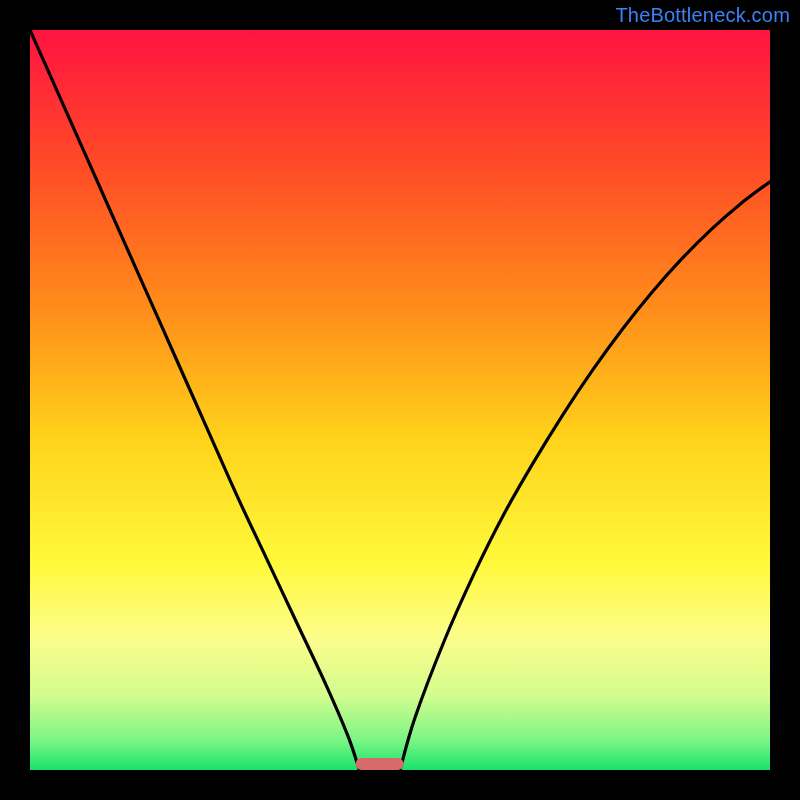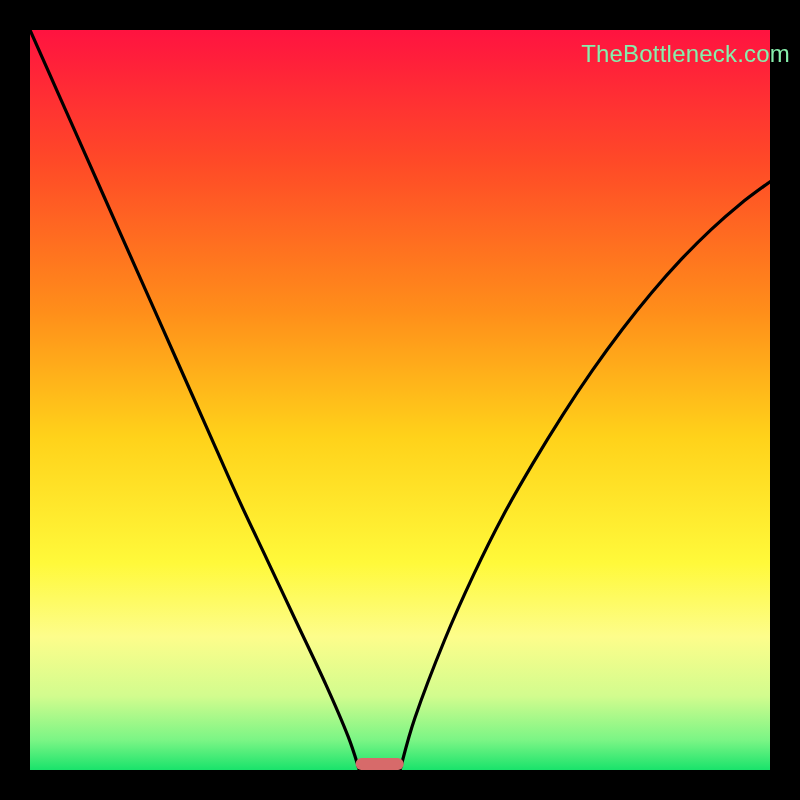--- a/index.html
+++ b/index.html
@@ -23,26 +23,25 @@
     position: absolute;
     left: 0;
     top: 0;
     width: 740px;
     height: 740px;
   }
   .watermark {
     position: absolute;
     top: 4px;
     right: 10px;
-    color: #86efac;
-    font-size: 24px;
+    color: #3b82f6;
+    font-size: 20px;
     font-weight: 400;
     letter-spacing: 0.2px;
     user-select: none;
-    margin-top: 36px;
   }
   svg {
     display: block;
   }
 </style>
 </head>
 <body>
 
 <div class="frame">
   <svg class="plot" viewBox="0 0 740 740">

